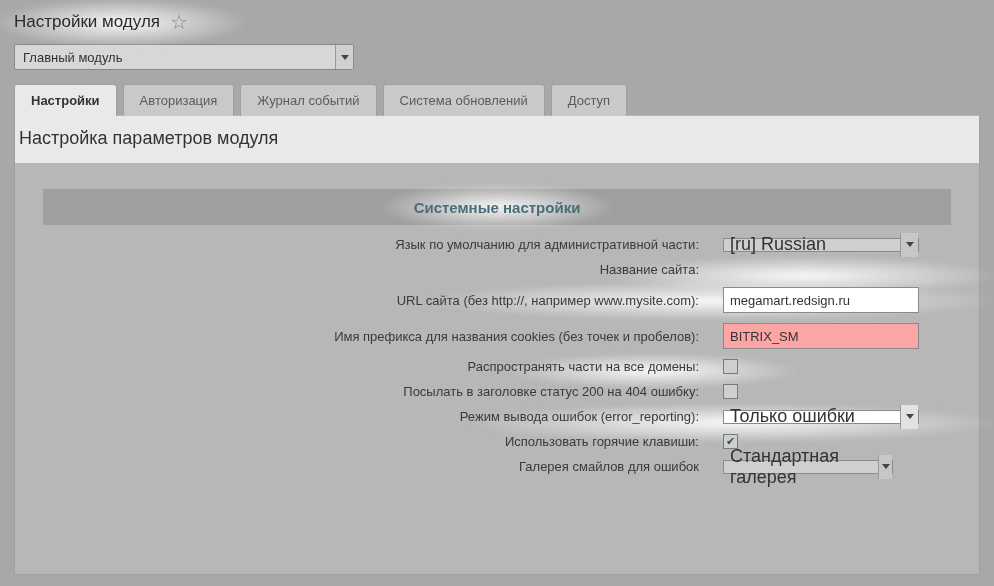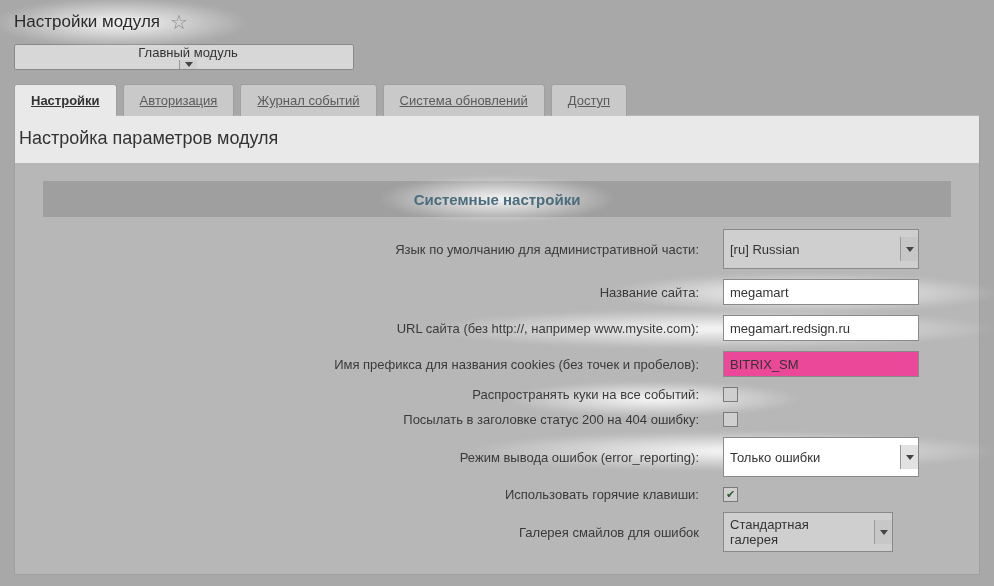--- a/index.html
+++ b/index.html
@@ -45,21 +45,20 @@
     align-items: center;
     justify-content: space-between;
     background: #d7d7d7;
     border: 1px solid #888;
     border-radius: 2px;
     height: 26px;
     padding: 0 0 0 8px;
     font-size: 13px;
     color: #333;
     min-width: 200px;
-    flex-direction: column;
   }
   .selectbox .caret-btn {
     width: 18px;
     height: 24px;
     border-left: 1px solid #999;
     display: flex;
     align-items: center;
     justify-content: center;
     background: #d0d0d0;
   }
@@ -78,21 +77,20 @@
   }
   .tab {
     background: #c9c9c9;
     border: 1px solid #a0a0a0;
     border-bottom: none;
     border-radius: 3px 3px 0 0;
     padding: 8px 16px;
     font-size: 13px;
     color: #5b5b5b;
     cursor: pointer;
-    text-decoration: underline;
   }
   .tab.active {
     background: #e9e9e9;
     color: #333;
     font-weight: bold;
   }
   .panel {
     margin: 0 14px;
     background: #b7b7b7;
     border: 1px solid #a0a0a0;
@@ -104,21 +102,21 @@
   }
   .panel-title {
     background: #e9e9e9;
     margin: 0 0 0 0;
     padding: 12px 16px 14px 4px;
     font-size: 18px;
     color: #333;
     border-bottom: 0;
   }
   .section-bar {
-    margin: 18px 28px 0 28px;
+    margin: 26px 28px 0 28px;
     background: #9f9f9f;
     height: 36px;
     display: flex;
     align-items: center;
     justify-content: center;
     color: #ededed;
     font-size: 15px;
     position: relative;
   }
   .section-bar .hl {
@@ -155,32 +153,32 @@
   input[type=text].fld {
     width: 196px;
     height: 26px;
     padding: 2px 6px;
     font-size: 13px;
     border: 1px solid #8a8a8a;
     background: #fff;
     color: #333;
   }
   input[type=text].fld.dim {
-    background: #ec4899;
+    background: #fca5a5;
   }
   .sel {
     width: 196px;
-    height: 40px;
+    height: 14px;
     border: 1px solid #8a8a8a;
     background: #fff;
     display: flex;
     align-items: center;
     justify-content: space-between;
     padding-left: 6px;
-    font-size: 13px;
+    font-size: 18px;
   }
   .sel.dim { background: #cfcfcf; }
   .sel .caret-btn { width:18px; height:24px; border-left:1px solid #999; display:flex; align-items:center; justify-content:center; background:#e2e2e2; }
   .sel.dim .caret-btn { background:#c7c7c7; }
   .chk {
     width: 15px; height: 15px;
     border: 1px solid #7a7a7a;
     background: #cfcfcf;
     display:inline-flex; align-items:center; justify-content:center;
     font-size:11px; color:#2b5b2b;
@@ -232,43 +230,40 @@
             <span class="caret-btn">
                 <span class="caret-down"></span>
               </span>
           </div>
         </div>
       </div>
 
       <div class="row">
         <div class="glow" style="left:560px; top:-6px; width:400px; height:40px;"></div>
         <div class="lbl">Название сайта:</div>
-        <div class="ctl">
-          <input type="text" class="fld" value="megamart" style="">
-        </div>
       </div>
 
       <div class="row">
         <div class="glow" style="left:380px; top:-6px; width:580px; height:40px;"></div>
         <div class="lbl">URL сайта (без http://, например www.mysite.com):</div>
         <div class="ctl">
           <input type="text" class="fld" value="megamart.redsign.ru" style="">
         </div>
       </div>
 
       <div class="row">
         <div class="lbl">Имя префикса для названия cookies (без точек и пробелов):</div>
         <div class="ctl">
           <input type="text" class="fld dim" value="BITRIX_SM" style="">
         </div>
       </div>
 
       <div class="row">
         <div class="glow" style="left:460px; top:-6px; width:300px; height:36px;"></div>
-        <div class="lbl">Распространять куки на все событий:</div>
+        <div class="lbl">Распространять части на все домены:</div>
         <div class="ctl">
           <span class="chk"></span>
         </div>
       </div>
 
       <div class="row">
         <div class="lbl">Посылать в заголовке статус 200 на 404 ошибку:</div>
         <div class="ctl">
           <span class="chk"></span>
         </div>

